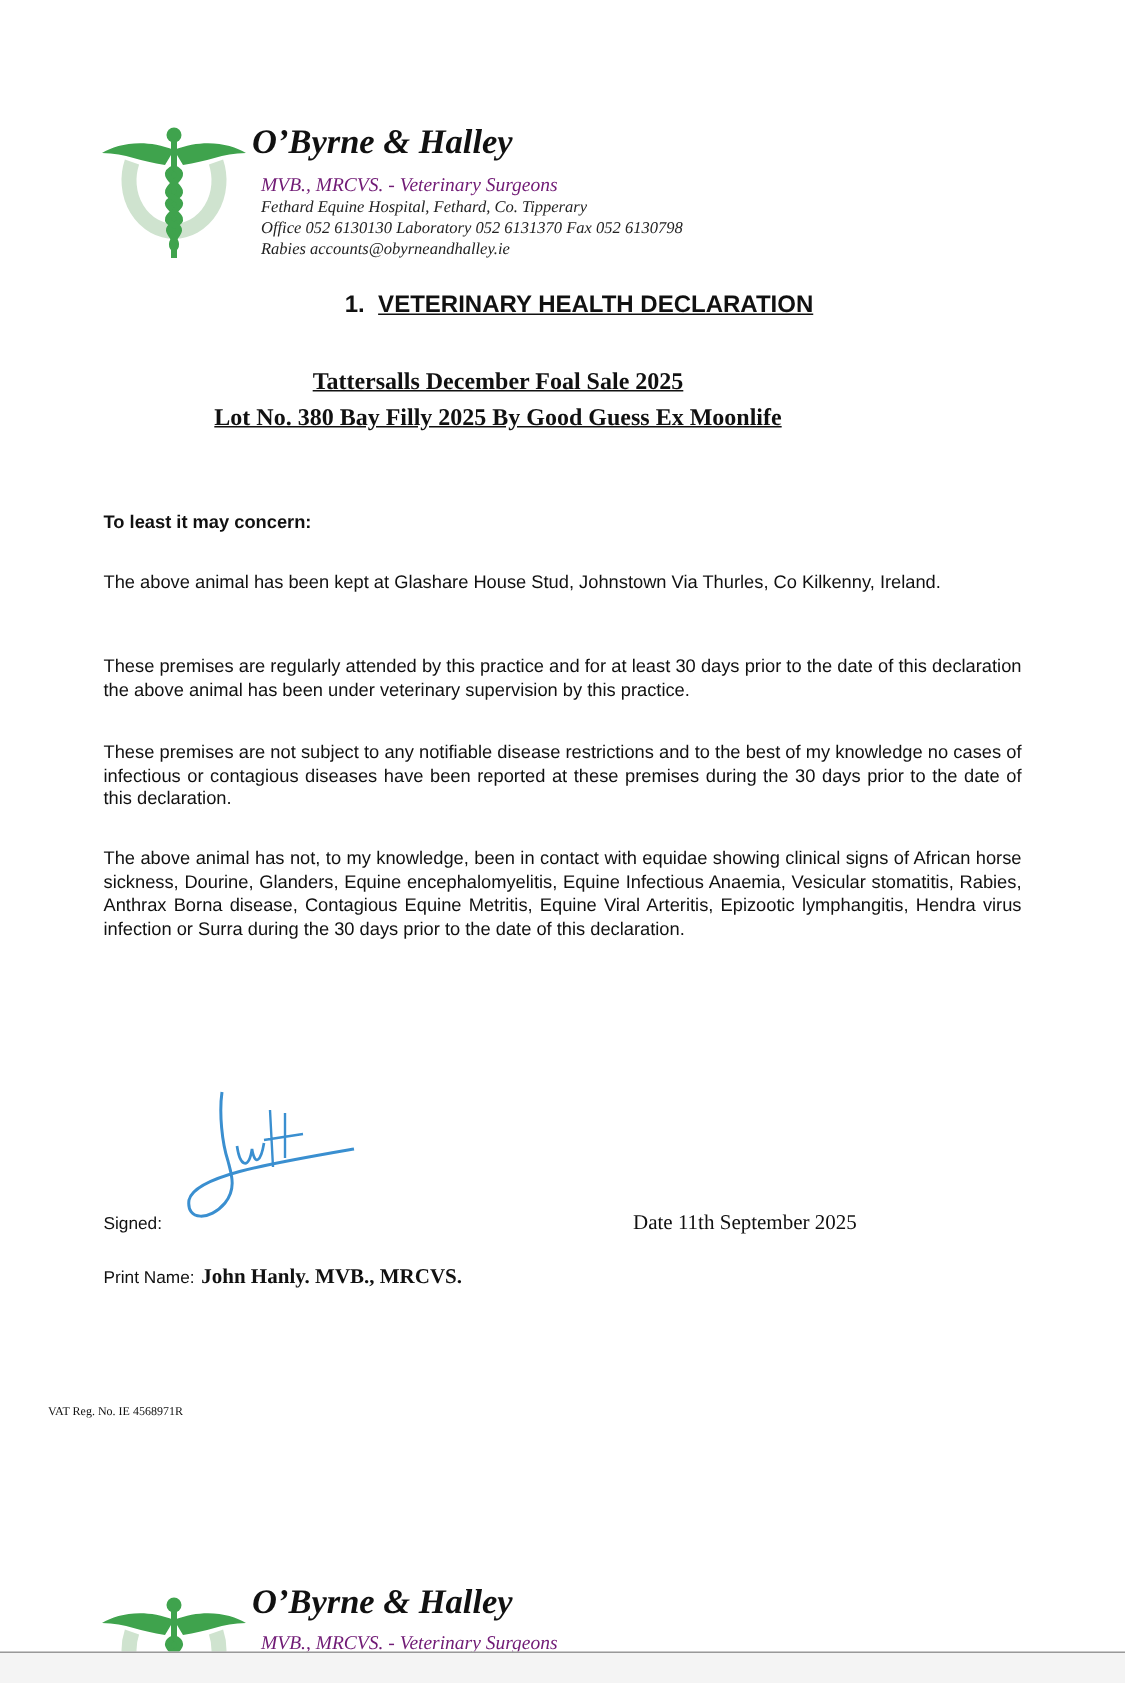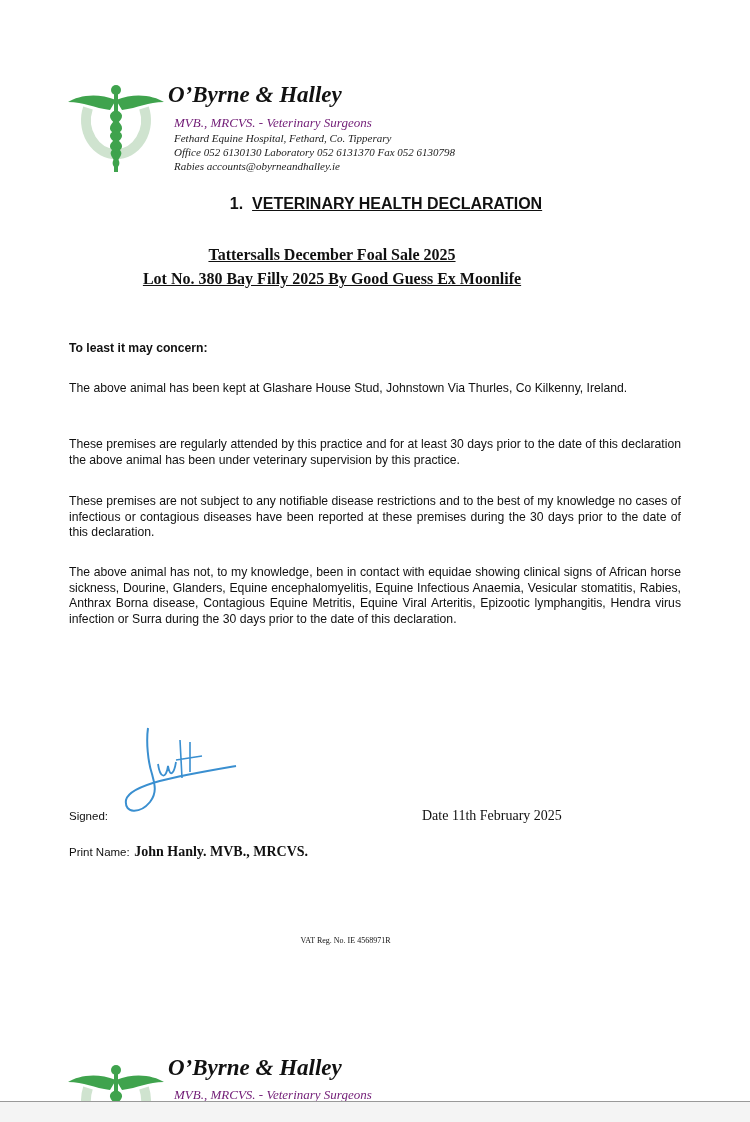--- a/index.html
+++ b/index.html
@@ -55,27 +55,27 @@
 <div class="abs para" style="top:565px">The above animal has not, to my knowledge, been in contact with equidae showing clinical signs of African horse sickness, Dourine, Glanders, Equine encephalomyelitis, Equine Infectious Anaemia, Vesicular stomatitis, Rabies, Anthrax Borna disease, Contagious Equine Metritis, Equine Viral Arteritis, Epizootic lymphangitis, Hendra virus infection or Surra during the 30 days prior to the date of this declaration.</div>
 
 <div class="abs" style="left:118px; top:722px; width:125px; height:100px;">
   <svg width="125" height="100" viewBox="0 0 125 100">
     <path d="M30 6 C28 20 30 40 34 52 C36 60 40 70 32 80 C22 92 6 92 8 78 C12 62 60 54 118 44" fill="none" stroke="#3a8fd0" stroke-width="2"></path>
     <path d="M40 42 C42 56 48 58 50 44 C52 56 56 52 58 40" fill="none" stroke="#3a8fd0" stroke-width="1.8"></path>
     <path d="M62 18 L64 56 M72 20 L72 50 M58 38 L84 34" fill="none" stroke="#3a8fd0" stroke-width="1.6"></path>
   </svg>
 </div>
 <div class="abs sig-label" style="left:69px; top:810px;">Signed:</div>
-<div class="abs serif" style="left:422px; top:808px; font-size:14px;">Date 11th February 2025</div>
+<div class="abs serif" style="left:422px; top:808px; font-size:14px;">Date 11th September 2025</div>
 <div class="abs" style="left:69px; top:830px;margin-top:12px;">
   <span class="sig-label">Print Name:</span>
   <span class="serif" style="font-size:14px; font-weight:bold;">John Hanly. MVB., MRCVS.</span>
 </div>
 
-<div class="abs serif" style="left:0; width:691px; text-align:center; top:936px; font-size:8px;">VAT Reg. No. IE 4568971R</div>
+<div class="abs serif" style="left:0; width:691px; text-align:left; top:936px; font-size:8px;padding-left:32px;">VAT Reg. No. IE 4568971R</div>
 
 <div class="abs" style="left:66px; top:1058px; width:100px; height:60px; overflow:hidden;">
   <svg width="100" height="100" viewBox="0 0 100 100">
     <path d="M22 30 A30 34 0 1 0 78 30" fill="none" stroke="#cfe3cf" stroke-width="10"></path>
     <path d="M50 22 C30 14 12 18 2 24 C18 24 28 30 44 32 Z" fill="#3fa34d"></path>
     <path d="M50 22 C70 14 88 18 98 24 C82 24 72 30 56 32 Z" fill="#3fa34d"></path>
     <rect x="48" y="12" width="4" height="82" fill="#3fa34d"></rect>
     <circle cx="50" cy="12" r="5" fill="#3fa34d"></circle>
     <path d="M50 34 C36 40 64 48 50 54 C36 60 64 66 50 72" fill="none" stroke="#3fa34d" stroke-width="4"></path>
     <path d="M50 34 C64 40 36 48 50 54 C64 60 36 66 50 72" fill="none" stroke="#3fa34d" stroke-width="4"></path>

